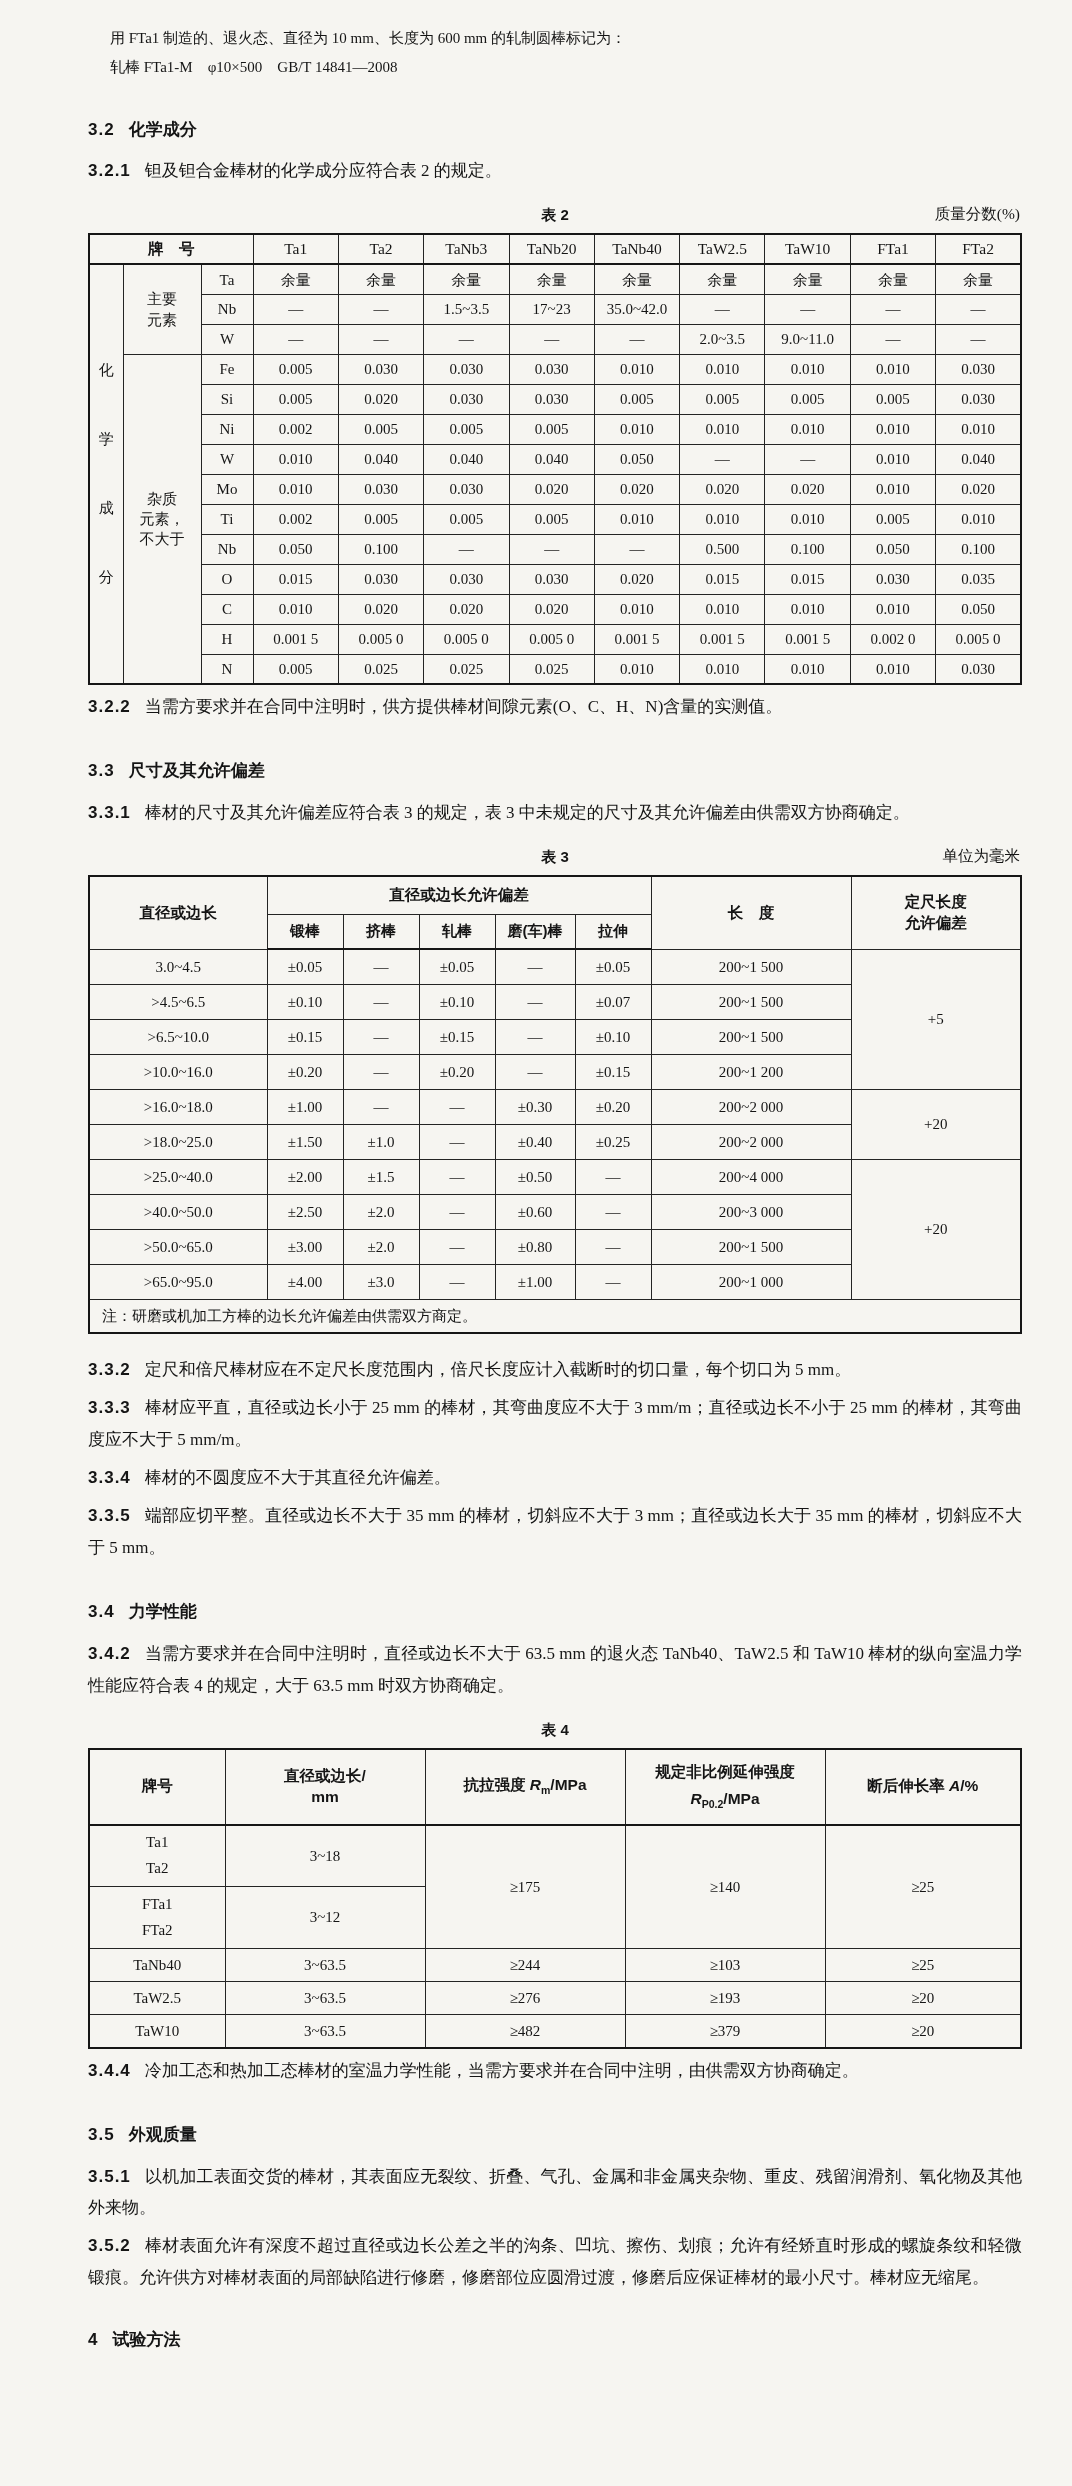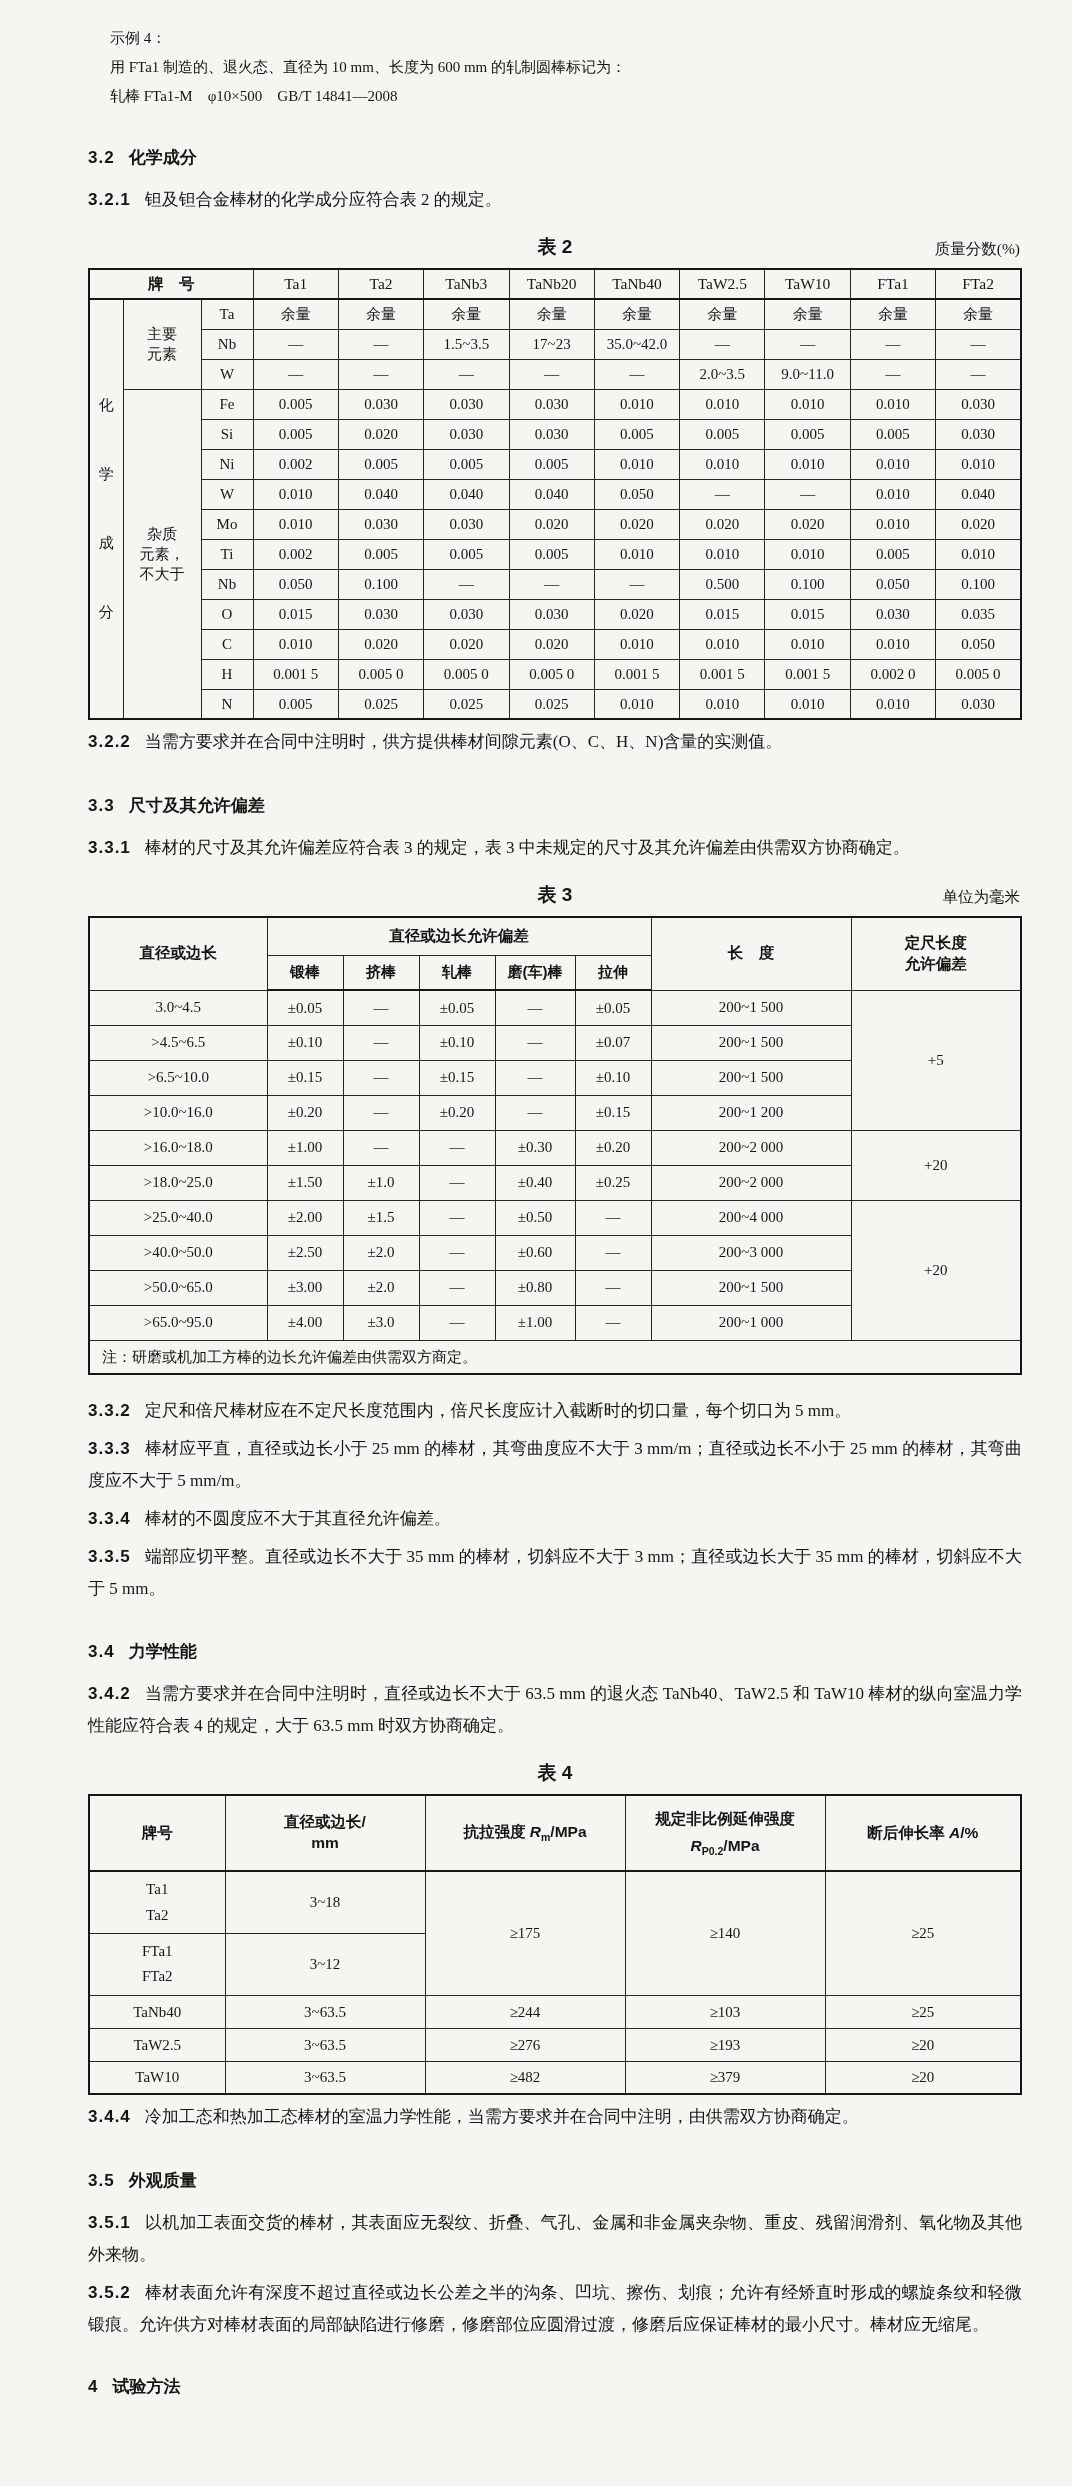--- a/index.html
+++ b/index.html
@@ -23,21 +23,21 @@
     font-weight:bold; padding-right:14px; letter-spacing:1px;
   }
   p.clause.head { margin-top:32px; margin-bottom:10px; }
   p.clause.head .txt { font-family:"Liberation Sans","DejaVu Sans",sans-serif; font-weight:bold; }
   p.clause.big { margin-top:30px; margin-bottom:14px; }
 
   
   .cap-row { position:relative; text-align:center; margin:18px 0 8px; }
   .cap-center {
     font-family:"Liberation Sans","DejaVu Sans",sans-serif;
-    font-weight:bold; font-size:19px;
+    font-weight:bold; font-size:15px;
   }
   .cap-right { position:absolute; right:2px; bottom:0; font-size:15.5px; }
 
   
   table.t {
     width:100%; border-collapse:collapse; table-layout:fixed;
     border:2.5px solid #161616; margin-bottom:4px;
   }
   table.t th, table.t td {
     border:1.4px solid #242424; text-align:center; vertical-align:middle;
@@ -72,21 +72,20 @@
   .blk { display:block; line-height:1.7; }
   .it { font-style:italic; }
   sub { font-size:0.68em; }
 </style>
 </head>
 <body>
 
 <div class="page">
 
   <div class="example">
-    <p>示例 4：</p>
     <p>用 FTa1 制造的、退火态、直径为 10 mm、长度为 600 mm 的轧制圆棒标记为：</p>
     <p>轧棒 FTa1-M　φ10×500　GB/T 14841—2008</p>
   </div>
 
   <p class="clause head"><span class="num">3.2</span><span class="txt">化学成分</span></p>
   <p class="clause"><span class="num">3.2.1</span><span>钽及钽合金棒材的化学成分应符合表 2 的规定。</span></p>
 
   <div class="cap-row">
     <span class="cap-center">表 2</span>
     <span class="cap-right">质量分数(%)</span>

